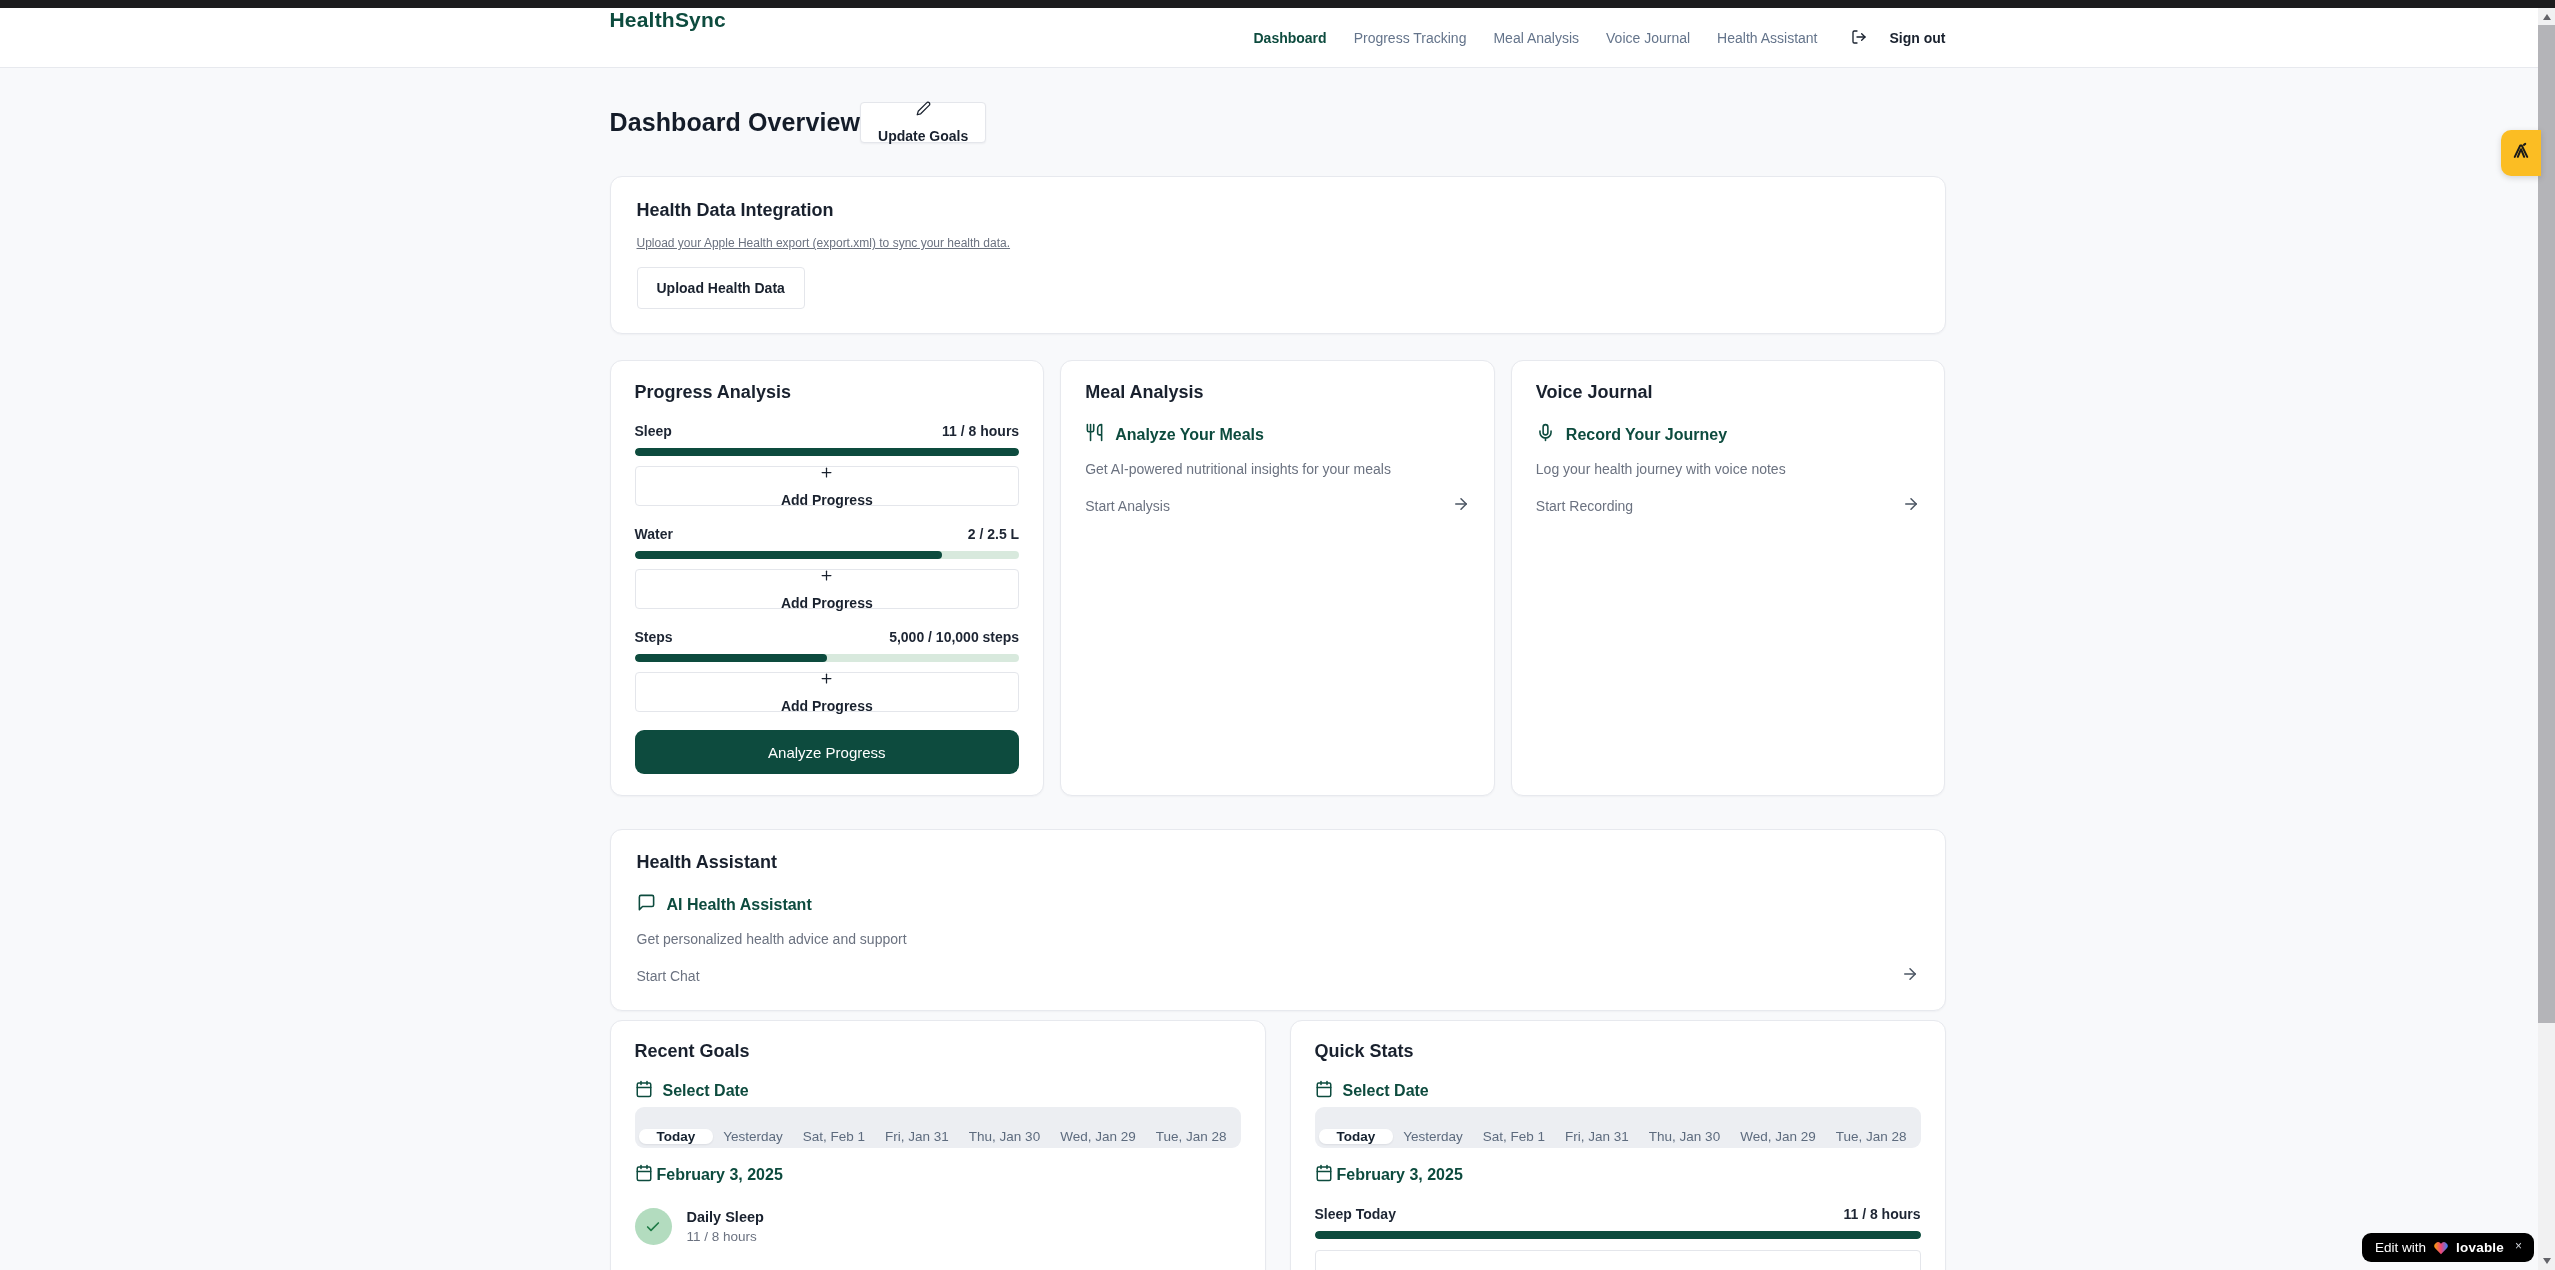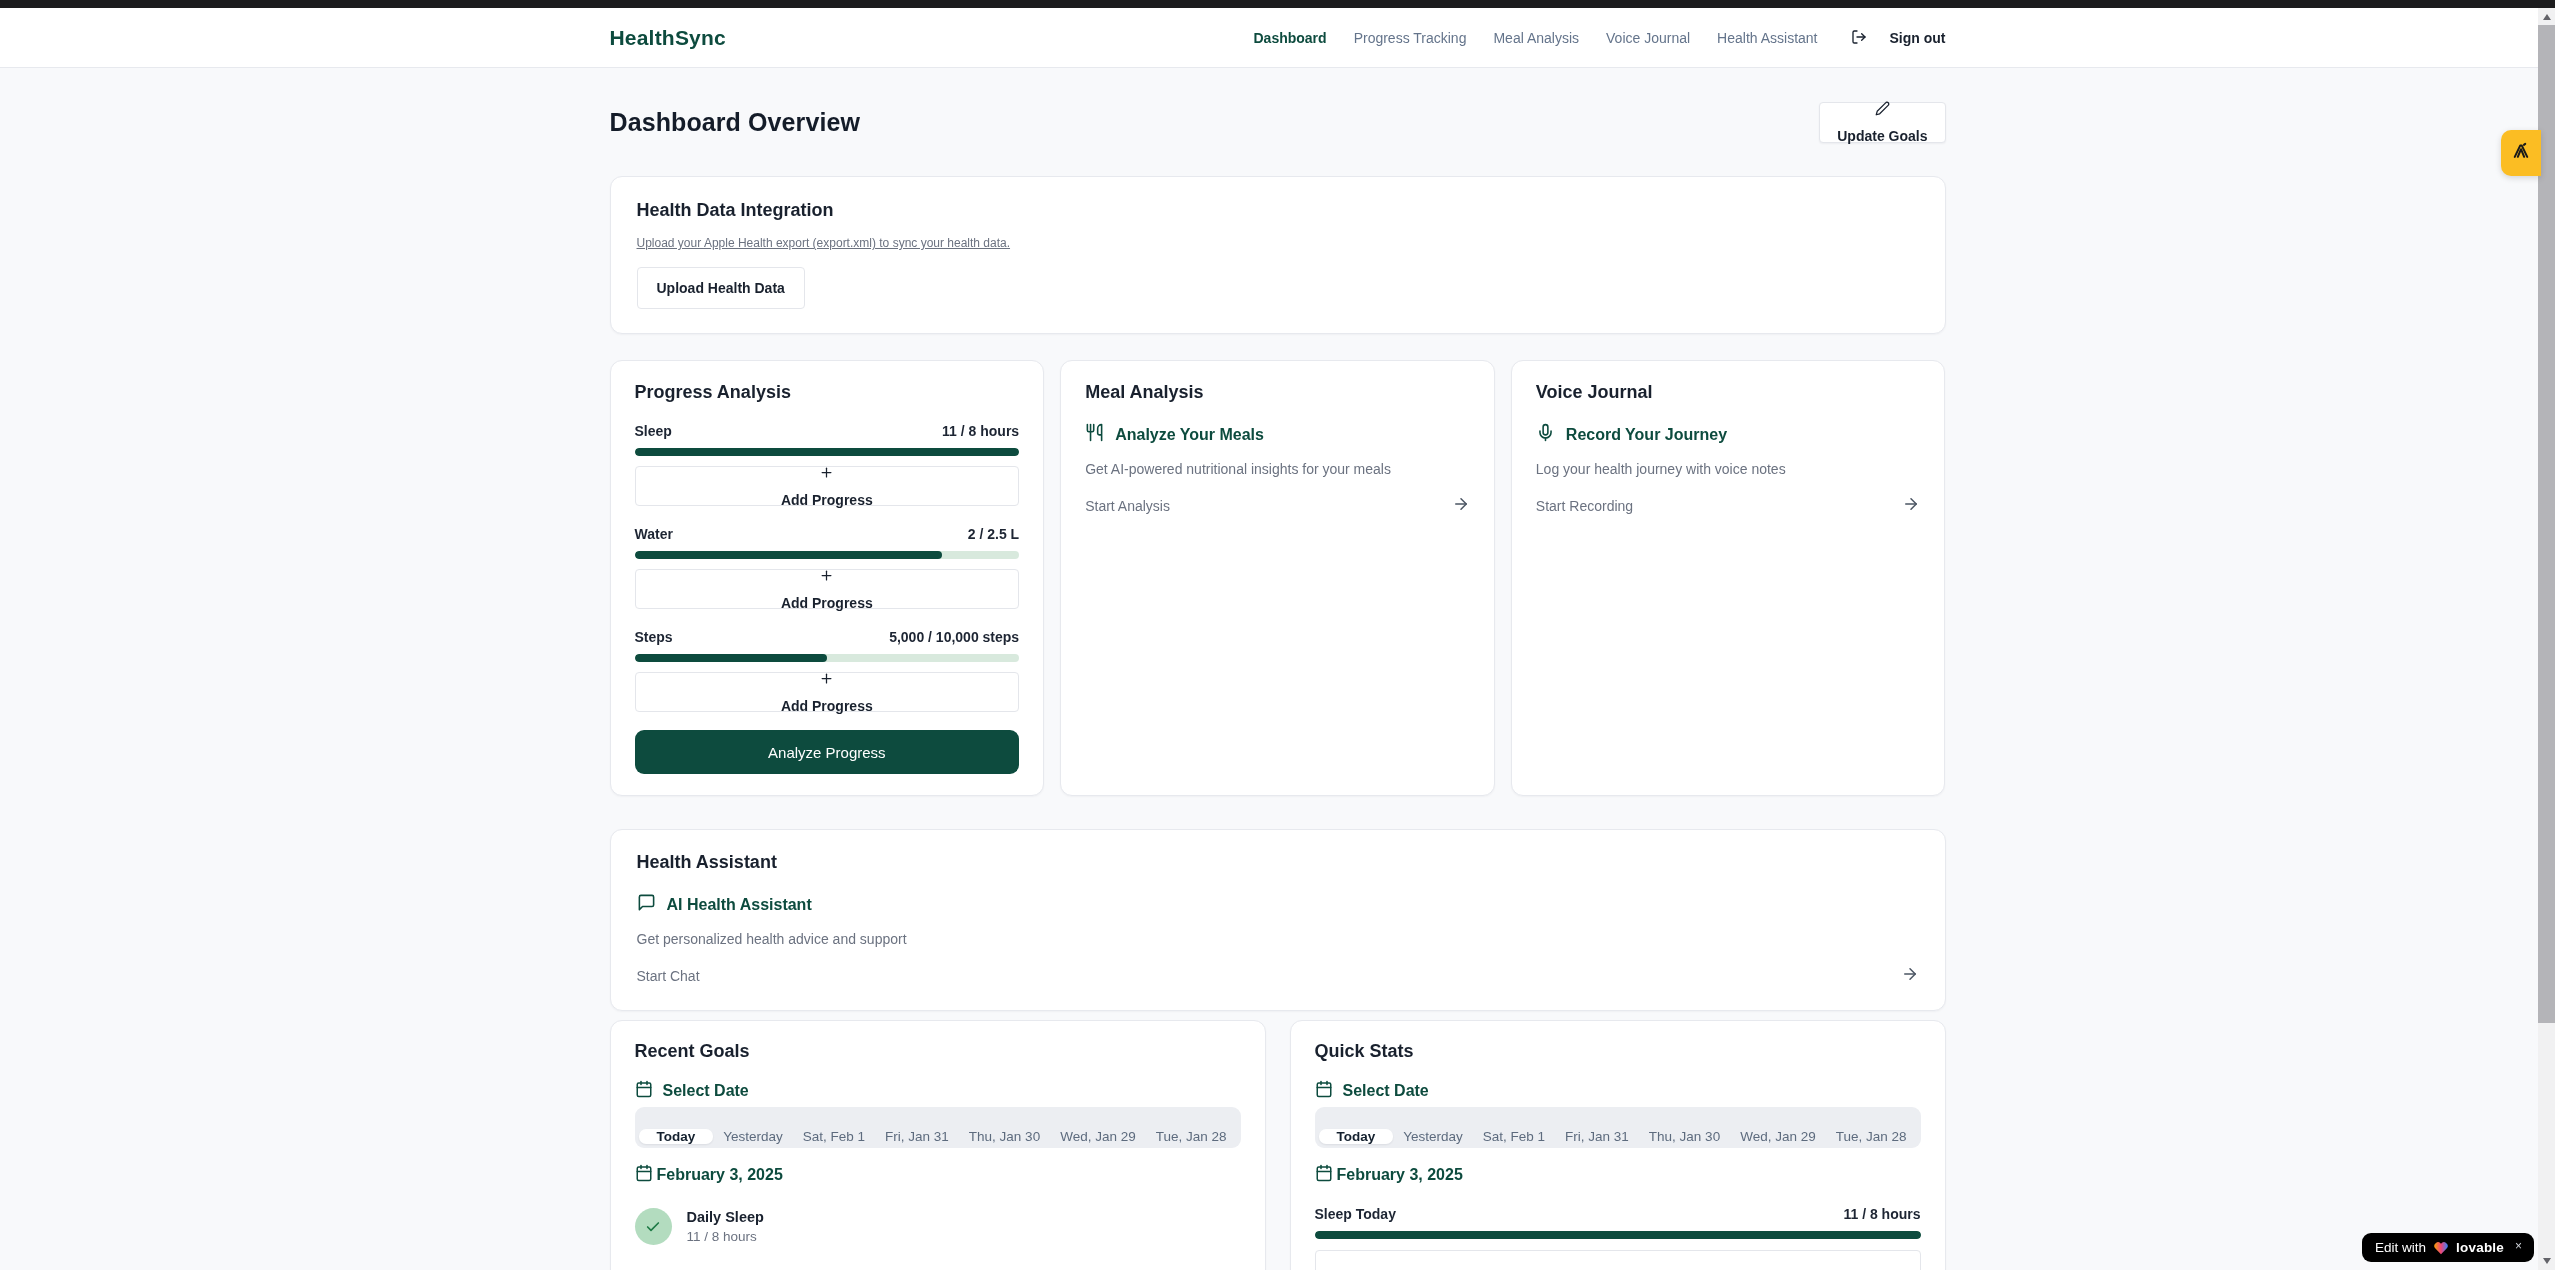--- a/index.html
+++ b/index.html
@@ -7,31 +7,31 @@
   body {
     font-family:"Liberation Sans","DejaVu Sans",sans-serif;
     background:#f8f9fb; color:#1a2230;
     overflow:hidden; position:relative;
   }
   .top-strip { position:fixed; top:0; left:0; width:2555px; height:8px; background:#1c1c1e; z-index:60; }
 
   
   .site-header { margin-top:8px; background:#ffffff; border-bottom:1px solid #e7e9ee; height:60px; }
   .container { width:1336px; margin:0 auto; }
-  .header-inner { height:60px; display:flex; align-items:center; justify-content:space-between; }
+  .header-inner { height:60px; display:flex; justify-content:space-between; }
   .brand { font-size:21px; font-weight:800; color:#0d4b3e; letter-spacing:.2px; cursor:pointer; }
   nav { display:flex; align-items:center; gap:27px; }
   .nav-link { font-size:14px; font-weight:500; color:#64748b; cursor:pointer; }
   .nav-link.active { color:#0d4b3e; font-weight:600; }
   .signout { display:flex; align-items:center; gap:23px; font-size:14px; font-weight:600; color:#19212e; cursor:pointer; margin-left:6px; }
   .signout svg { width:16px; height:16px; }
 
   
   main { padding-top:34px; padding-bottom:40px; }
-  .title-row { display:flex; align-items:center; justify-content:space-between; margin-bottom:33px; }
+  .title-row { display:flex; align-items:center; justify-content:flex-start; margin-bottom:33px; }
   h1 { font-size:25px; font-weight:700; color:#141c29; letter-spacing:.1px; }
   .btn { display:inline-flex; align-items:center; justify-content:center; gap:9px; cursor:pointer;
          border:1px solid #e4e6eb; background:#fff; border-radius:4px; font-weight:600; color:#19212e;flex-direction:column; }
   .btn-update { padding:0 17px; height:41px; font-size:14px; box-shadow:0 1px 2px rgba(16,24,40,.05); }
   .btn-update svg { width:15px; height:15px; }
 
   .card { background:#fff; border:1px solid #e7e9ee; border-radius:12px; box-shadow:0 1px 2px rgba(16,24,40,.04); }
   .card-pad { padding:21px 24px; }
   .card-title { font-size:18px; font-weight:700; color:#19212e; }
 

